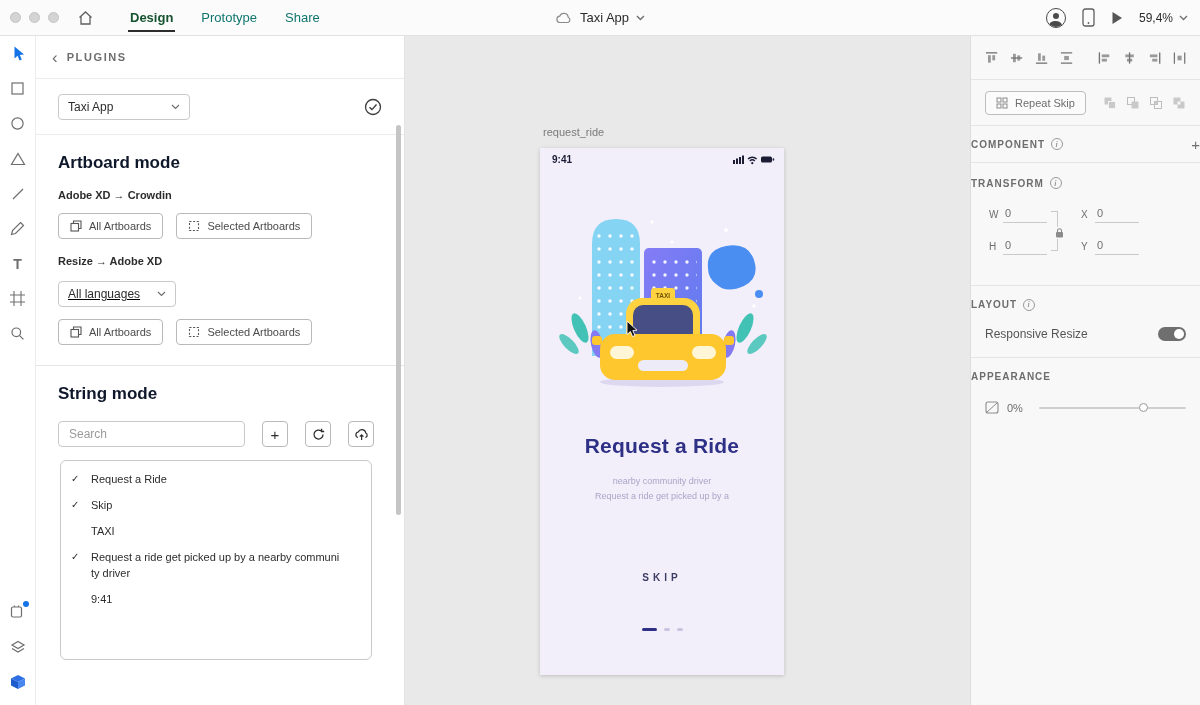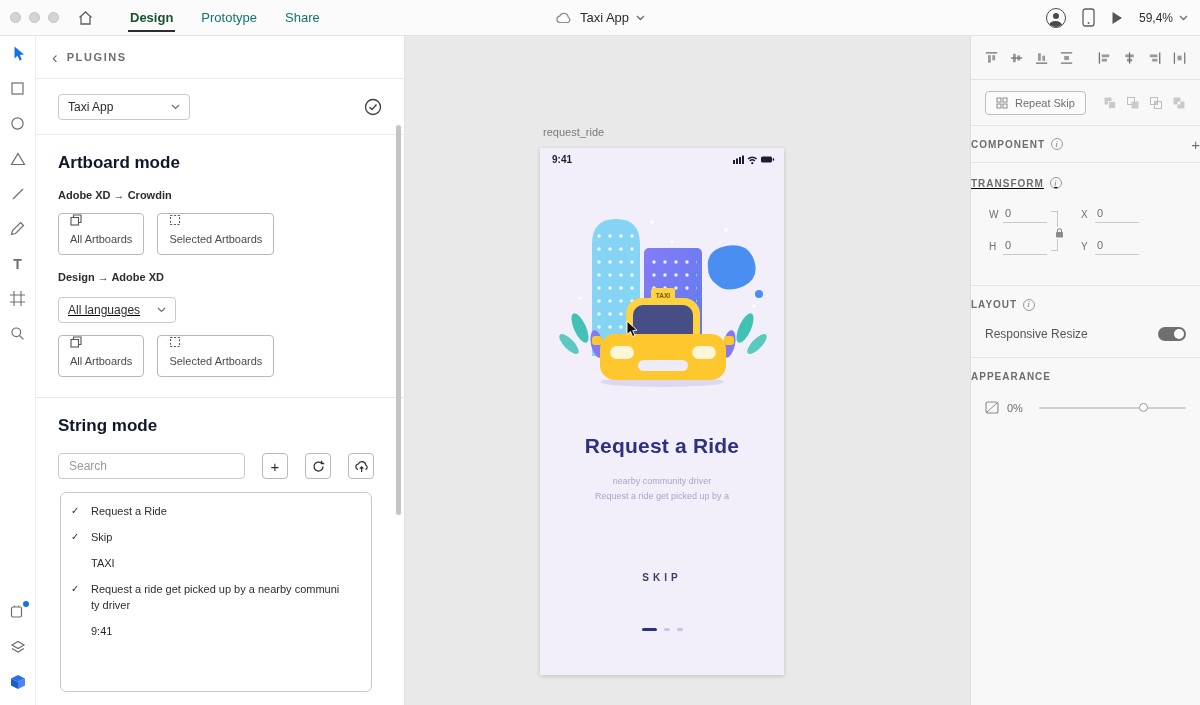--- a/index.html
+++ b/index.html
@@ -46,22 +46,22 @@
   .pl-project-row { height:56px; display:flex; align-items:center; padding:0 22px; border-bottom:1px solid #ececec; }
   .select { display:flex; align-items:center; justify-content:space-between; gap:10px; height:26px;
             border:1px solid #c9c9c9; border-radius:4px; padding:0 9px; font-size:12px; color:#2c2c2c; background:#fff; }
   .sel-project { width:132px; }
   .sel-lang { width:118px; }
   .pl-project-row .check-circle { margin-left:auto; }
   .pl-body { padding:18px 22px 0 22px; }
   .h-big { font-size:17px; font-weight:700; color:#0f172a; }
   .h-dir { font-size:11px; font-weight:700; color:#2c2c2c; margin-top:16px; }
   .btn-row { display:flex; gap:13px; margin-top:12px; }
-  .xd-btn { display:flex; gap:7px; height:42px; padding:0 11px; background:#fff;
-            border:1px solid #b9b9b9; border-radius:4px; font-size:11px; color:#4b4b4b;flex-direction:column; }
+  .xd-btn { display:flex; align-items:center; gap:7px; height:26px; padding:0 11px; background:#fff;
+            border:1px solid #b9b9b9; border-radius:4px; font-size:11px; color:#4b4b4b; }
   .lang-row { margin-top:14px;text-decoration:underline; }
   .pl-divider { height:1px; background:#e5e5e5; margin:20px -22px 0 -22px; }
   .string-head { margin-top:18px; }
   .search-row { display:flex; align-items:center; gap:17px; margin-top:17px; }
   .search-input { width:187px; height:26px; border:1px solid #c9c9c9; border-radius:4px; padding:0 10px;
                   font-size:12px; color:#2c2c2c; outline:none; font-family:inherit; }
   .search-input::placeholder { color:#9b9b9b; }
   .sq-btn { width:26px; height:26px; border:1px solid #b9b9b9; border-radius:4px; background:#fff;
             display:flex; align-items:center; justify-content:center; font-size:15px; color:#2c2c2c; }
   .string-list { margin-top:13px; margin-left:2px; width:312px; height:200px; border:1px solid #c9c9c9;
@@ -97,21 +97,21 @@
   .rg-row { height:46px; display:flex; align-items:center; padding:0 14px; gap:8px; border-bottom:1px solid #e4e4e4; }
   .rg-btn { display:flex; align-items:center; gap:7px; height:24px; padding:0 10px; border:1px solid #bdbdbd;
             border-radius:4px; background:#fbfbfb; font-size:11px; color:#6e6e6e; }
   .rg-icons { margin-left:auto; display:flex; gap:9px; }
   .sec-row { height:37px; display:flex; align-items:center; padding:0 0; border-bottom:1px solid #e4e4e4; }
   .sec-title { font-size:10px; font-weight:700; letter-spacing:1px; color:#6d6d6d; display:flex; align-items:center; gap:6px; }
   .i-circle { width:12px; height:12px; border:1px solid #9a9a9a; border-radius:50%; color:#9a9a9a; font-size:8px;
               font-style:italic; display:inline-flex; align-items:center; justify-content:center; font-family:"Liberation Serif",serif; }
   .plus-btn { margin-left:auto; font-size:15px; color:#6e6e6e; line-height:1; }
   .transform-sec { border-bottom:1px solid #e4e4e4; padding-bottom:16px; }
-  .transform-sec .sec-row { border-bottom:none; height:40px;text-decoration:underline; }
+  .transform-sec .sec-row { border-bottom:none; height:40px; }
   .t-grid { position:relative; padding:2px 14px 0 18px; }
   .t-row { display:flex; align-items:center; margin-bottom:14px; }
   .t-label { width:14px; font-size:10px; color:#6e6e6e; }
   .t-input { width:44px; border:none; border-bottom:1px solid #c9c9c9; background:transparent; font-size:11px;
              color:#6e6e6e; padding:2px 2px 3px 2px; outline:none; font-family:inherit; }
   .t-spacer { width:34px; }
   .linker { position:absolute; left:80px; top:8px; width:7px; height:40px; border:1px solid #c9c9c9; border-left:none; }
   .lock { position:absolute; left:84px; top:24px; background:#f8f8f8; padding:1px 0; }
   .layout-sec .sec-row { border-bottom:none; }
   .rr-row { display:flex; align-items:center; padding:4px 14px 16px 14px; border-bottom:1px solid #e4e4e4; }
@@ -283,21 +283,21 @@
           <span>All Artboards</span>
         </button>
         <button class="xd-btn">
           <svg width="12" height="12" viewBox="0 0 12 12">
             <rect x="1.5" y="1.5" width="9" height="9" fill="none" stroke="#555" stroke-width="1.1" stroke-dasharray="2 1.6"></rect>
           </svg>
           <span>Selected Artboards</span>
         </button>
       </div>
 
-      <div class="h-dir">Design → Adobe XD</div>
+      <div class="h-dir">Resize → Adobe XD</div>
 
       <div class="lang-row">
         <div class="select sel-lang">
           <span>All languages</span>
           <svg width="9" height="6" viewBox="0 0 9 6">
             <path d="M1 1 L4.5 4.5 L8 1" fill="none" stroke="#6e6e6e" stroke-width="1.2"></path>
           </svg>
         </div>
       </div>
 

